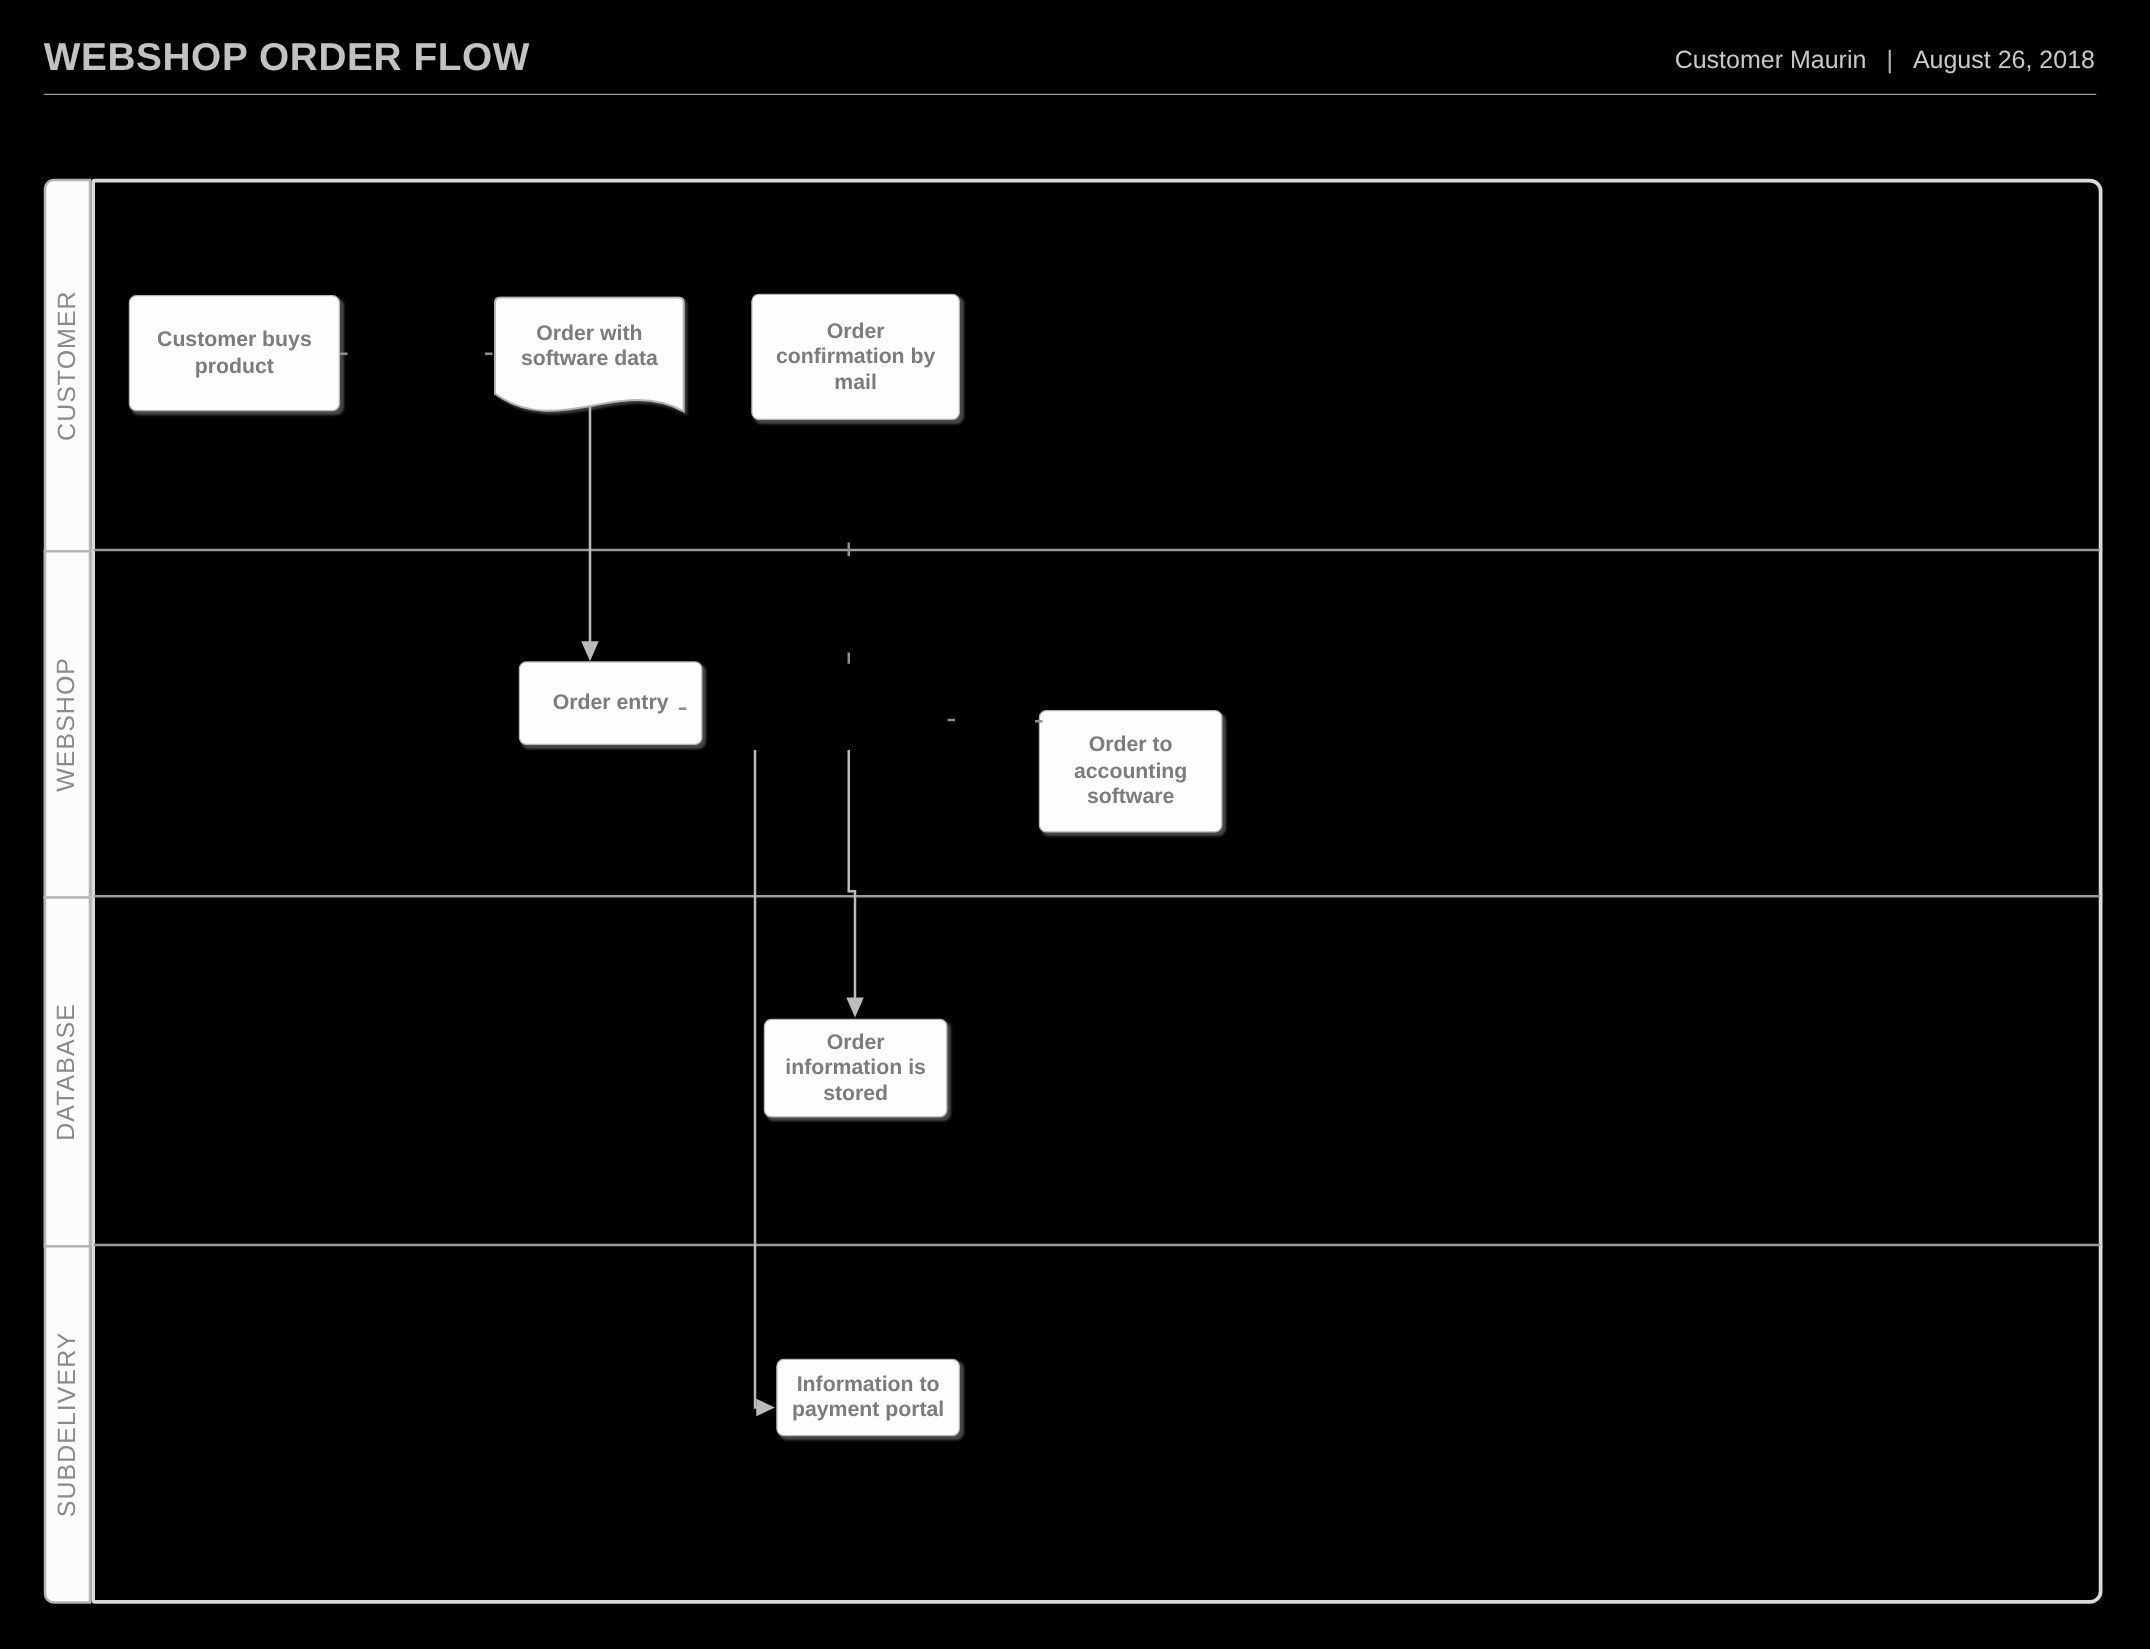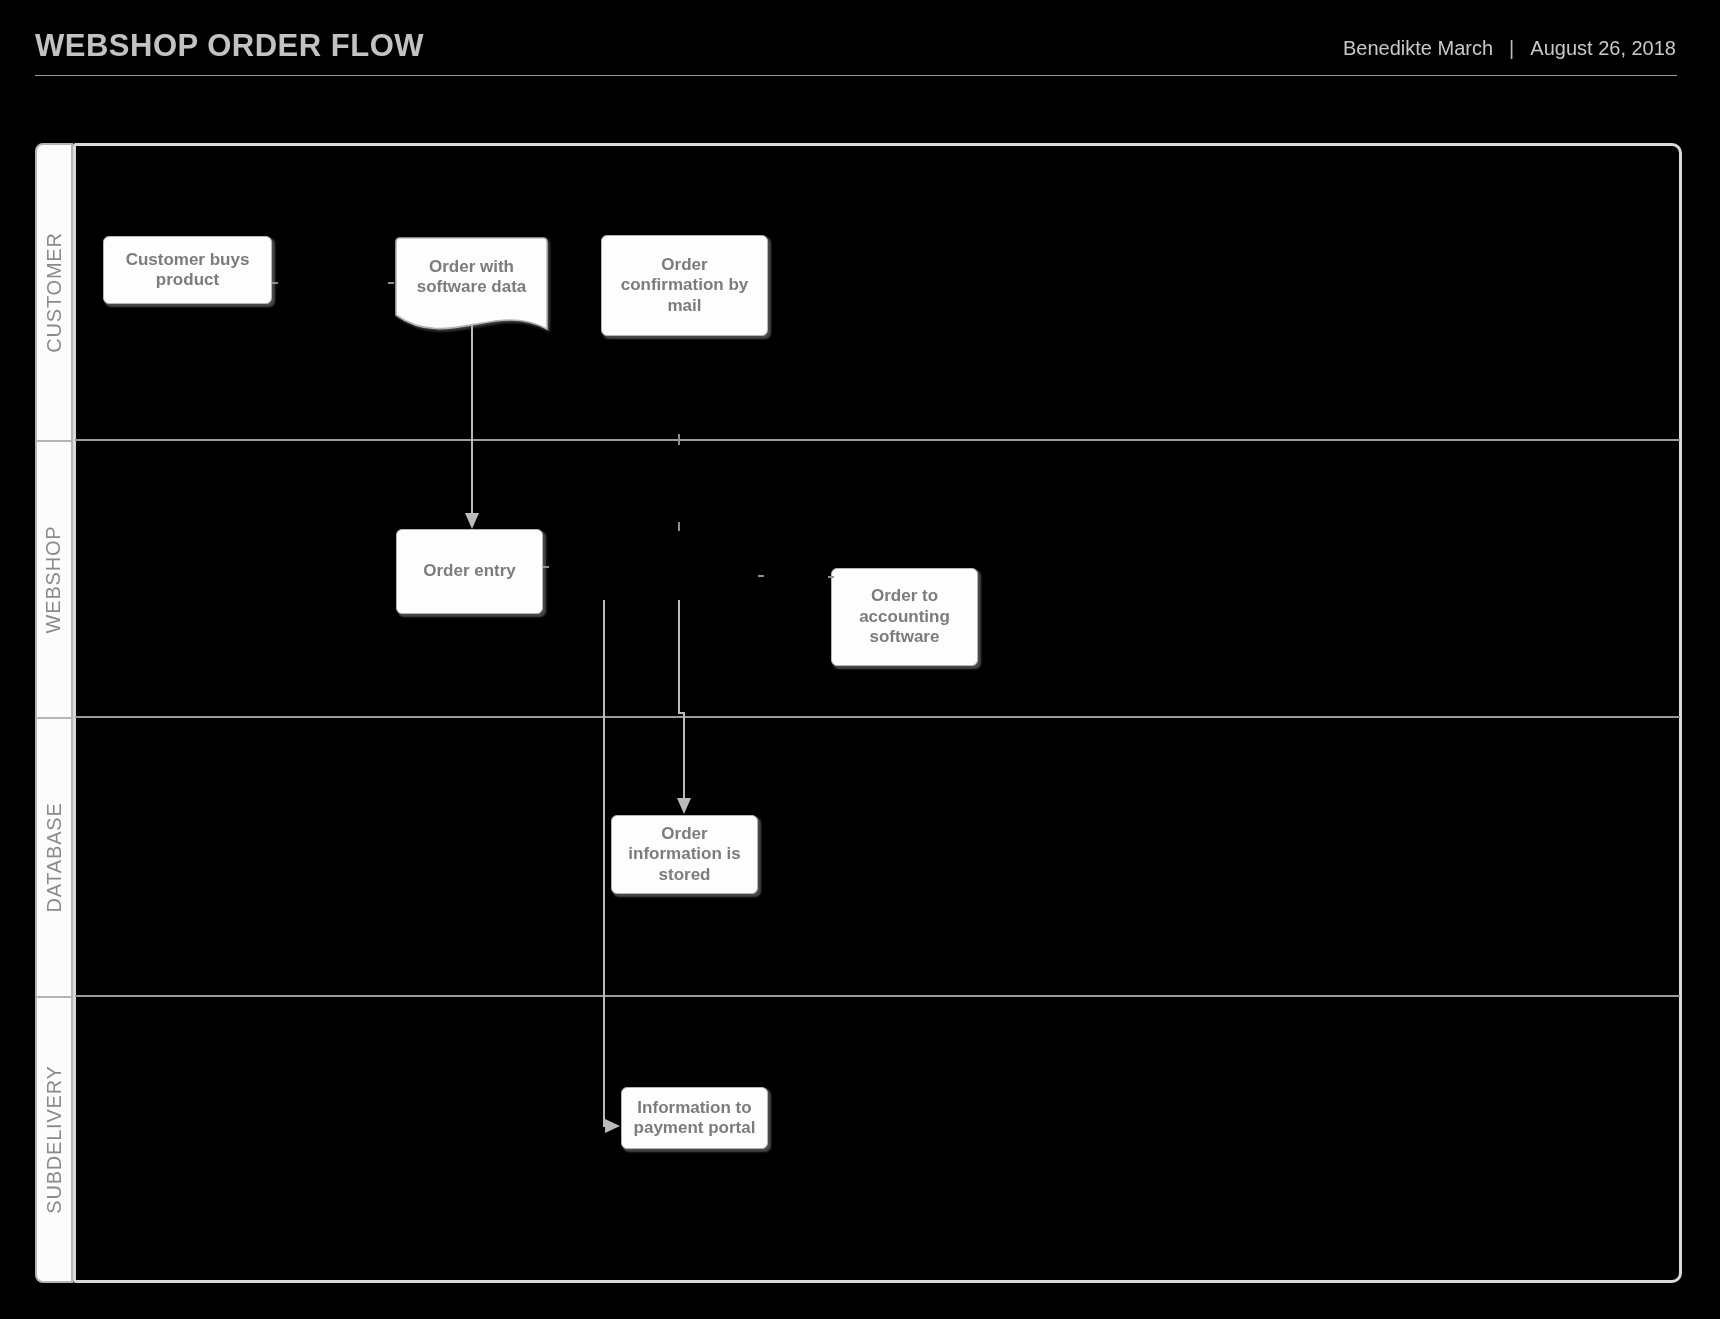--- a/index.html
+++ b/index.html
@@ -39,37 +39,37 @@
         border-radius:6px;display:flex;align-items:center;justify-content:center;text-align:center;
         font-weight:bold;font-size:17px;line-height:1.2;color:#7c7c7c;white-space:pre-line;
         z-index:3;box-shadow:2.5px 2.5px 2px rgba(160,160,160,.45);}
   .doc{position:absolute;z-index:3;}
   .doc svg{display:block;filter:drop-shadow(2px 2.5px 1px rgba(160,160,160,.4));}
   .doc .doc-label{position:absolute;left:0;top:0;width:100%;height:80px;display:flex;
         align-items:center;justify-content:center;text-align:center;font-weight:bold;
         font-size:17px;line-height:1.2;color:#7c7c7c;white-space:pre-line;}
   .doc-shape{fill:#fdfdfd;stroke:#b5b5b5;stroke-width:1.6px;}
 
-  #n-customer-buys{left:103px;top:236px;width:169px;height:68px;}
+  #n-customer-buys{left:103px;top:236px;width:169px;height:93px;}
   #n-order-confirmation{left:601px;top:235px;width:167px;height:101px;}
-  #n-order-entry{left:396px;top:529px;width:147px;height:85px;}
+  #n-order-entry{left:415px;top:529px;width:147px;height:67px;}
   #n-order-accounting{left:831px;top:568px;width:147px;height:98px;}
   #n-order-info{left:611px;top:815px;width:147px;height:79px;}
   #n-info-payment{left:621px;top:1087px;width:147px;height:62px;}
   #n-order-personal{left:395px;top:237px;width:153px;height:105px;}
   #n-order-form{left:600px;top:527px;width:158px;height:107px;}
 </style>
 </head>
 <body>
 
 <div id="stage">
 
   <div class="title">WEBSHOP ORDER FLOW</div>
   <div class="meta">
-    <span>Benedikte March</span><span class="sep">|</span><span>August 26, 2018</span>
+    <span>Customer Maurin</span><span class="sep">|</span><span>August 26, 2018</span>
   </div>
   <div class="header-rule"></div>
 
   <div class="main-area"></div>
   <div class="lane-cell lc-0">
     <span>CUSTOMER</span>
     </div>
   <div class="lane-cell lc-1">
     <span>WEBSHOP</span>
     </div>

